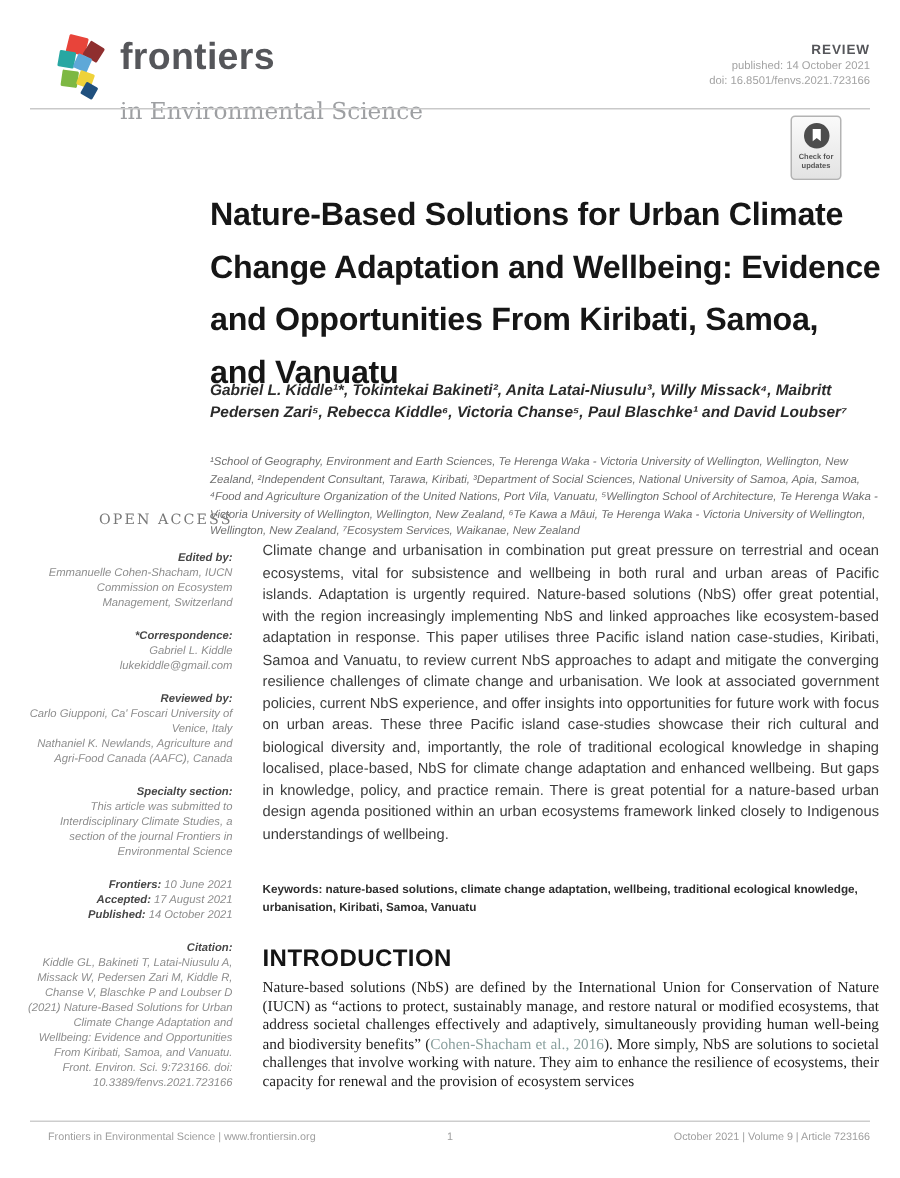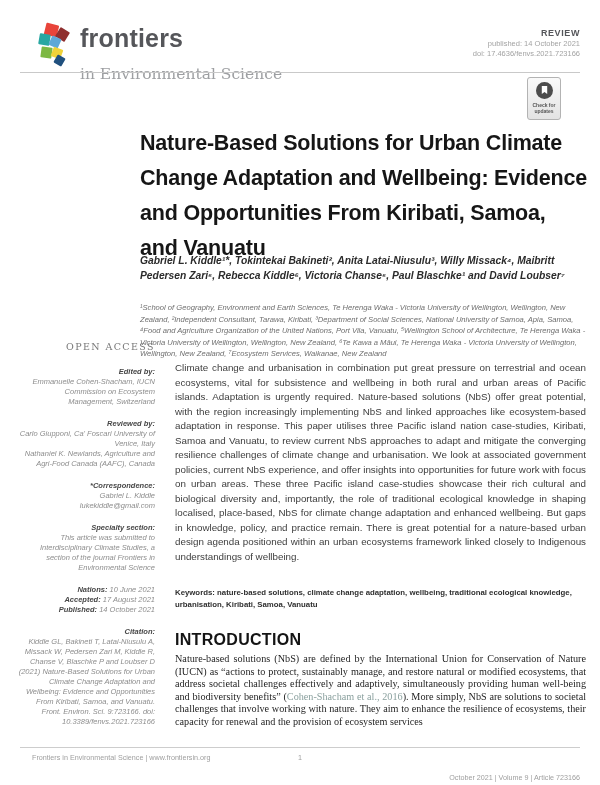--- a/index.html
+++ b/index.html
@@ -56,21 +56,21 @@
   .keywords{left:175px;top:587px;width:411px;font-size:7.8px;font-weight:bold;color:#2f2f2f;line-height:12px;text-align:left;}
   .intro-heading{left:175px;top:631px;font-size:16px;font-weight:bold;color:#141414;letter-spacing:.3px;}
   .intro-body{left:175px;top:653px;width:411px;font-family:"Liberation Serif", serif;font-size:10.2px;line-height:12.6px;color:#1e1e1e;text-align:justify;}
   .citation-link{color:#8aa09e;cursor:pointer;margin-top:24px;}
 
   
   .footer-rule{left:20px;right:20px;top:747px;border-top:1px solid #cdcdcd;height:0;}
   .footer{left:20px;right:20px;top:753px;font-size:7.2px;color:#9e9e9e;}
   .footer .f-left{position:absolute;left:12px;}
   .footer .f-center{position:absolute;left:0;right:0;text-align:center;}
-  .footer .f-right{position:absolute;right:0;margin-top:20px;}
+  .footer .f-right{position:absolute;right:0;}
 </style>
 </head>
 <body>
 
 <div class="abs logo-cubes">
   <div class="cube c1"></div>
   <div class="cube c2"></div>
   <div class="cube c3"></div>
   <div class="cube c4"></div>
   <div class="cube c5"></div>
@@ -79,21 +79,21 @@
 </div>
 
 <div class="abs logo-text">
   <div class="logo-title">frontiers</div>
   <div class="logo-sub">in Environmental Science</div>
 </div>
 
 <div class="abs header-right">
   <div class="article-type">REVIEW</div>
   <div class="header-meta">published: 14 October 2021</div>
-  <div class="header-meta">doi: 17.4636/fenvs.2021.723166</div>
+  <div class="header-meta">doi: 16.8501/fenvs.2021.723166</div>
 </div>
 
 <div class="abs header-rule"></div>
 
 <div class="abs check-badge">
   <div class="check-circle">
     <svg width="9" height="9" viewBox="0 0 10 10">
         <path d="M2 0 h6 v9 l-3-2.4 L2 9 Z" fill="#ffffff"></path>
       </svg>
   </div>
@@ -108,38 +108,38 @@
 
 <div class="abs sidebar">
   <div class="open-access">OPEN ACCESS</div>
 
   <div class="sb-group">
     <div class="sb-label">Edited by:</div>
     <div>Emmanuelle Cohen-Shacham, IUCN Commission on Ecosystem Management, Switzerland</div>
   </div>
 
   <div class="sb-group">
+    <div class="sb-label">*Correspondence:</div>
+    <div>Gabriel L. Kiddle</div>
+    <a class="sb-email">lukekiddle@gmail.com</a>
+  </div>
+
+  <div class="sb-group">
     <div class="sb-label">Reviewed by:</div>
     <div>Carlo Giupponi, Ca' Foscari University of Venice, Italy</div>
     <div>Nathaniel K. Newlands, Agriculture and Agri-Food Canada (AAFC), Canada</div>
-  </div>
-
-  <div class="sb-group">
-    <div class="sb-label">*Correspondence:</div>
-    <div>Gabriel L. Kiddle</div>
-    <a class="sb-email">lukekiddle@gmail.com</a>
   </div>
 
   <div class="sb-group">
     <div class="sb-label">Specialty section:</div>
     <div>This article was submitted to Interdisciplinary Climate Studies, a section of the journal Frontiers in Environmental Science</div>
   </div>
 
   <div class="sb-group">
-    <div><span class="sb-label">Nations:</span> <span>10 June 2021</span></div>
+    <div><span class="sb-label">Frontiers:</span> <span>10 June 2021</span></div>
     <div><span class="sb-label">Accepted:</span> <span>17 August 2021</span></div>
     <div><span class="sb-label">Published:</span> <span>14 October 2021</span></div>
   </div>
 
   <div class="sb-group">
     <div class="sb-label">Citation:</div>
     <div>Kiddle GL, Bakineti T, Latai-Niusulu A, Missack W, Pedersen Zari M, Kiddle R, Chanse V, Blaschke P and Loubser D (2021) Nature-Based Solutions for Urban Climate Change Adaptation and Wellbeing: Evidence and Opportunities From Kiribati, Samoa, and Vanuatu. Front. Environ. Sci. 9:723166. doi: 10.3389/fenvs.2021.723166</div>
   </div>
 </div>
 

